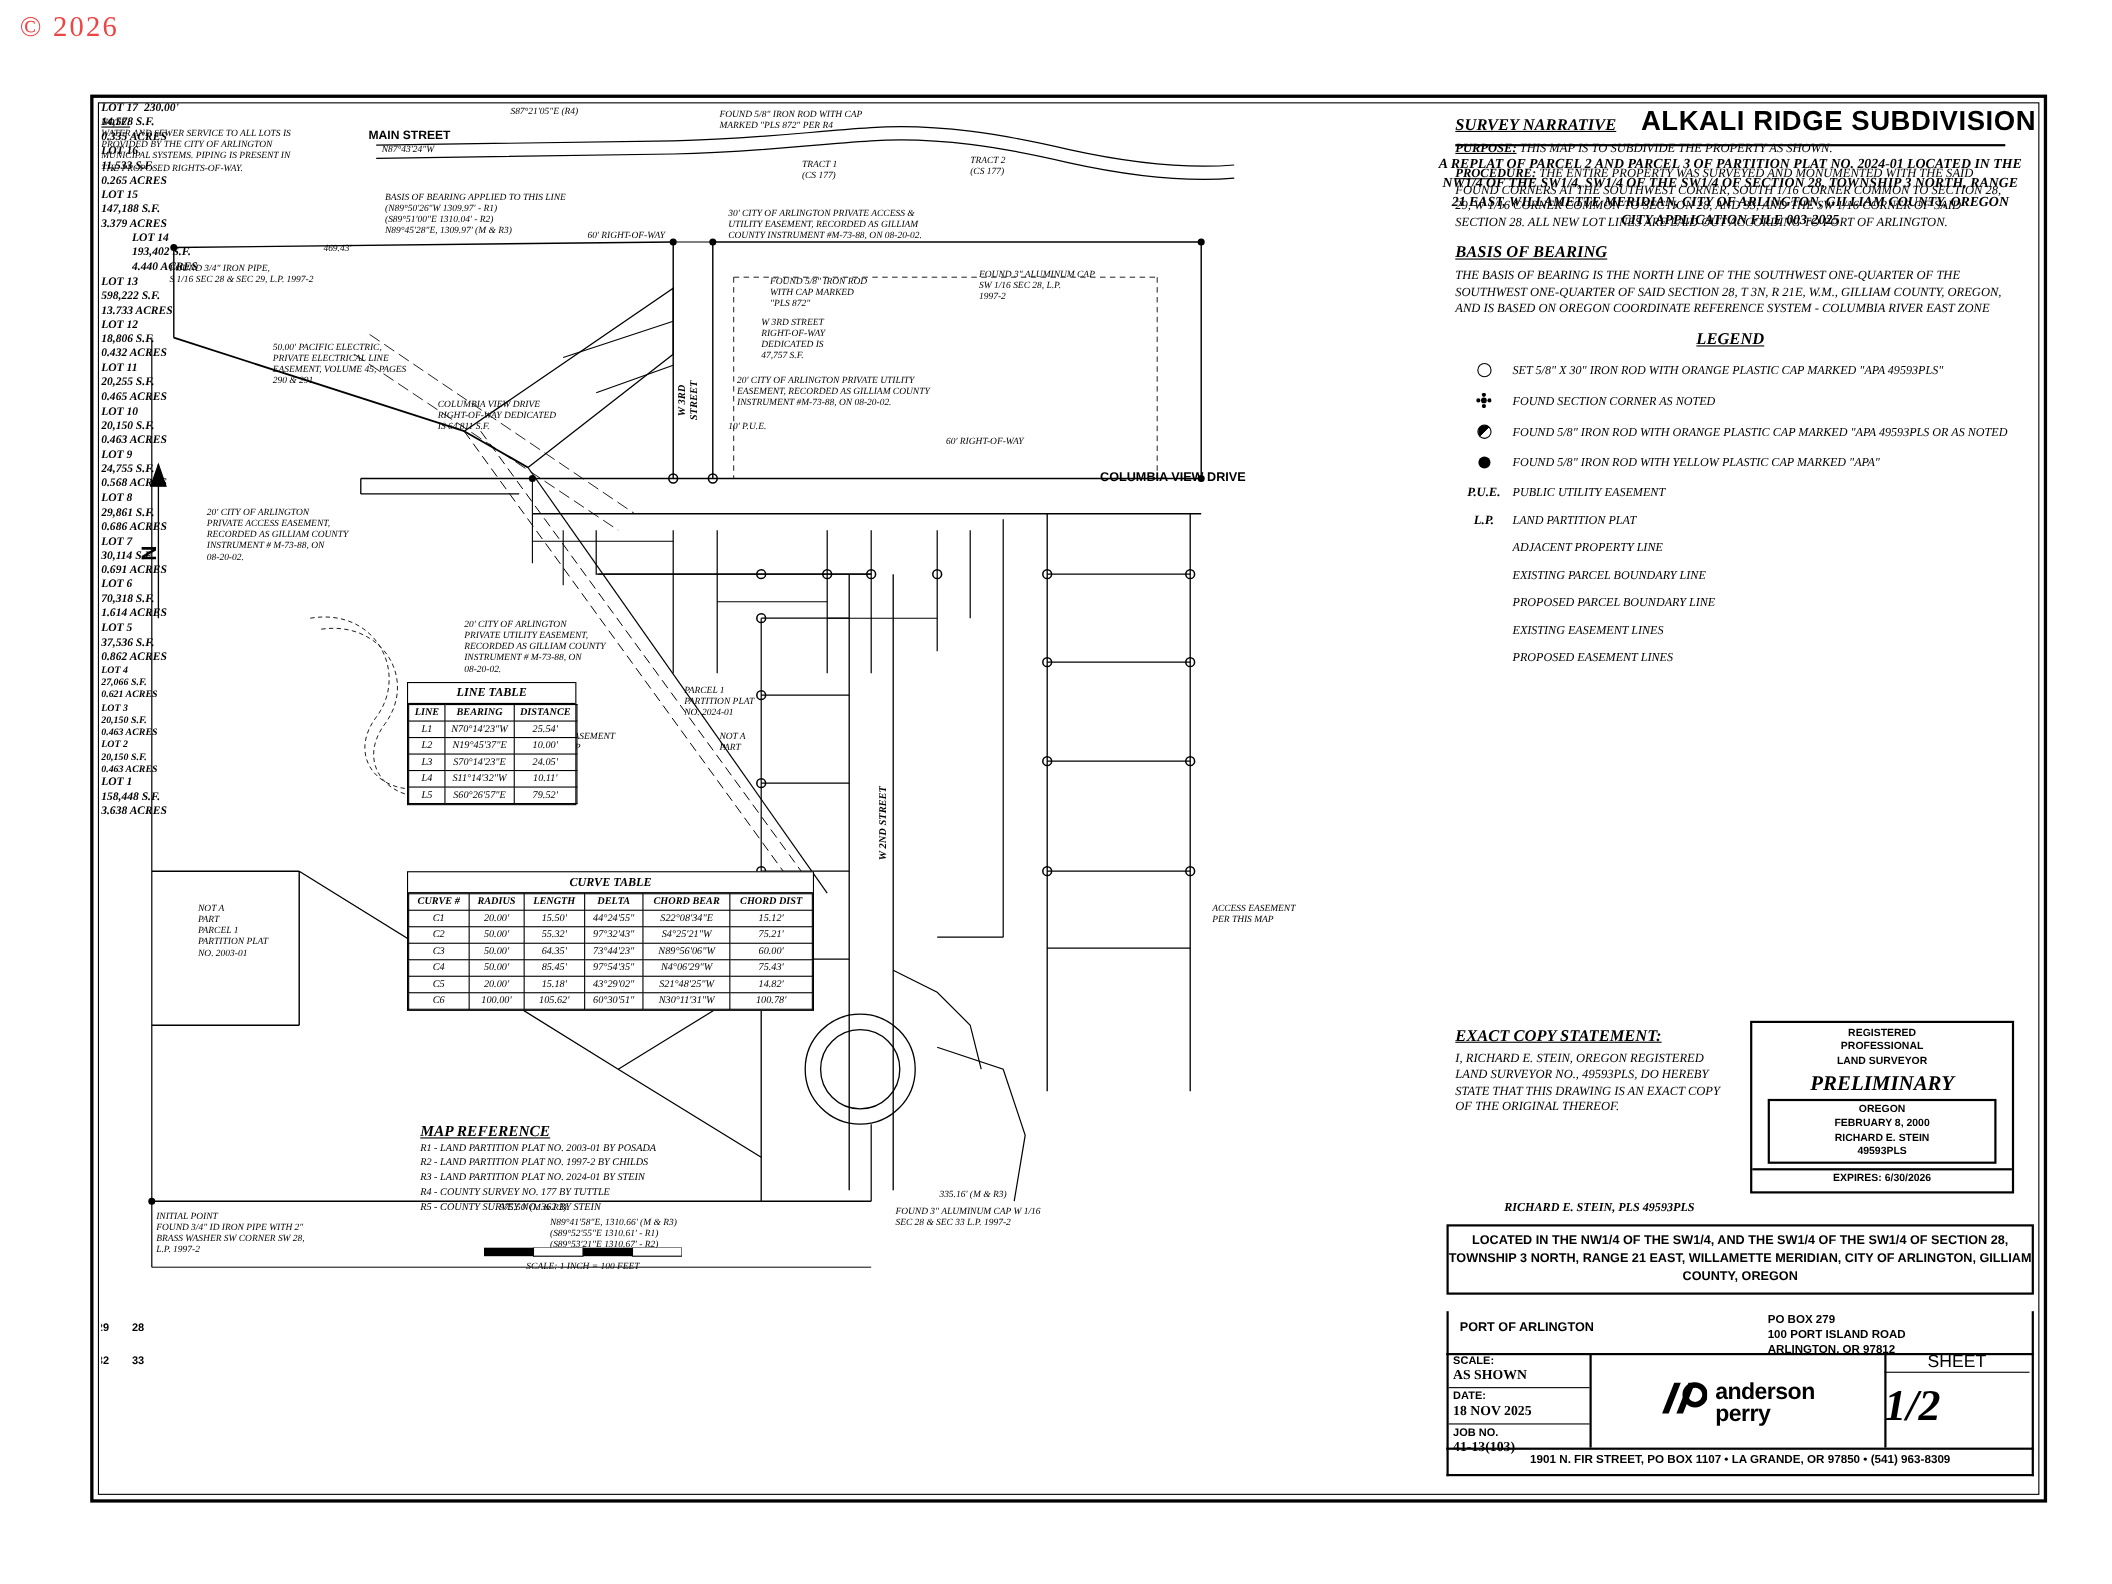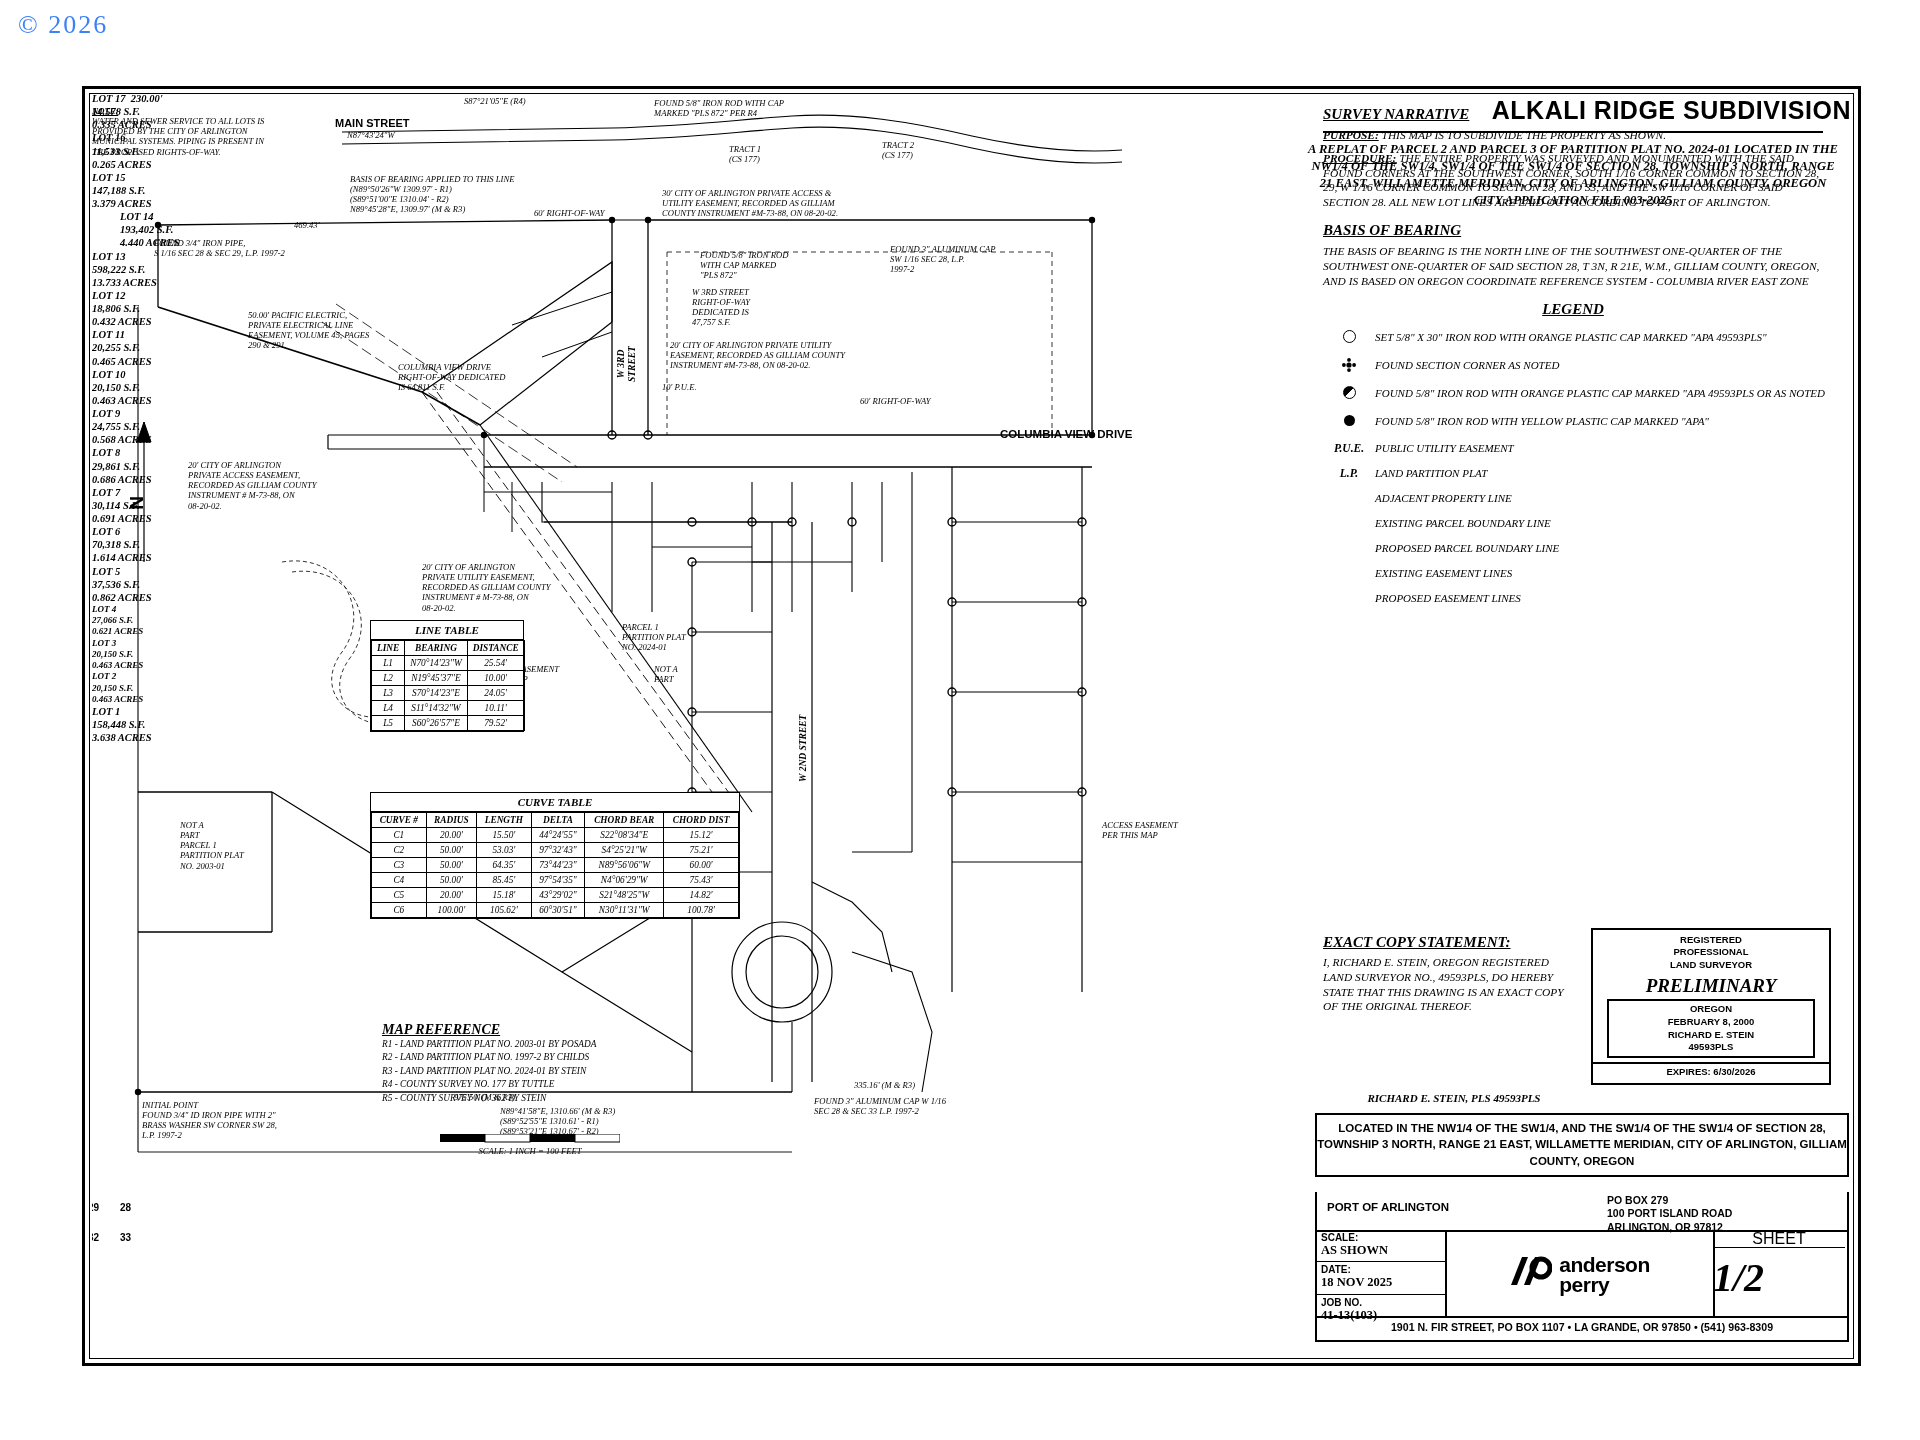--- a/index.html
+++ b/index.html
@@ -1,19 +1,19 @@
 <!DOCTYPE html>
 <html><head>
 <meta charset="utf-8">
 <style>
   html,body{margin:0;padding:0;background:#ffffff;}
   body{width:1920px;height:1440px;font-family:"Liberation Sans",sans-serif;color:#000;overflow:hidden;position:relative;}
   .page{position:absolute;left:0;top:0;width:1920px;height:1440px;background:#fff;}
 
-  .copyright{position:absolute;left:18px;top:10px;font-size:26px;color:#3b82f6;letter-spacing:2px;font-family:"Liberation Serif",serif;}
+  .copyright{position:absolute;left:18px;top:10px;font-size:26px;color:#ef4444;letter-spacing:2px;font-family:"Liberation Serif",serif;}
 
   
   .sheet{position:absolute;left:82px;top:86px;width:1773px;height:1274px;border:3px solid #000;}
   .sheet-inner{position:absolute;left:0;top:0;right:0;bottom:0;border:1px solid #000;margin:4px;}
 
   
   .rightcol{position:absolute;left:1295px;top:92px;width:556px;height:1262px;}
   .titleblock{position:absolute;left:0;top:0;width:556px;}
   .maintitle{font-family:"Liberation Sans",sans-serif;font-weight:bold;font-size:25px;letter-spacing:0.5px;text-align:right;margin-top:4px;}
   .subtitle{font-family:"Liberation Serif",serif;font-weight:bold;font-style:italic;font-size:12.6px;text-align:center;line-height:1.35;margin-top:8px;padding:0 10px;}
@@ -394,21 +394,21 @@
               <td>C1</td>
               <td>20.00'</td>
               <td>15.50'</td>
               <td>44°24'55"</td>
               <td>S22°08'34"E</td>
               <td>15.12'</td>
             </tr>
           <tr>
               <td>C2</td>
               <td>50.00'</td>
-              <td>53.03'</td>
+              <td>55.32'</td>
               <td>97°32'43"</td>
               <td>S4°25'21"W</td>
               <td>75.21'</td>
             </tr>
           <tr>
               <td>C3</td>
               <td>50.00'</td>
               <td>64.35'</td>
               <td>73°44'23"</td>
               <td>N89°56'06"W</td>

